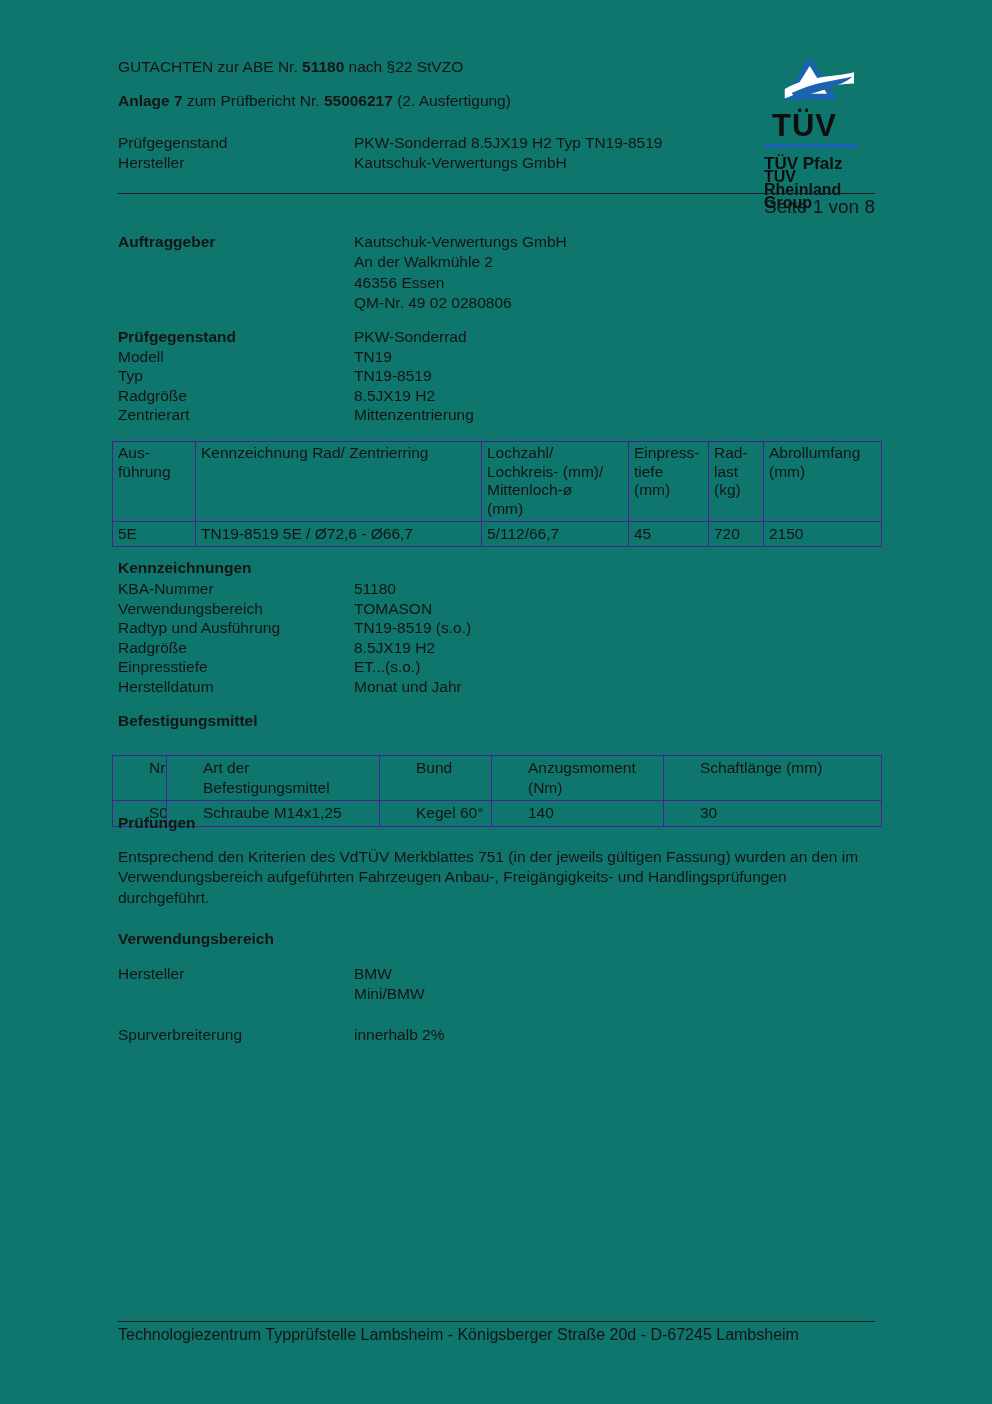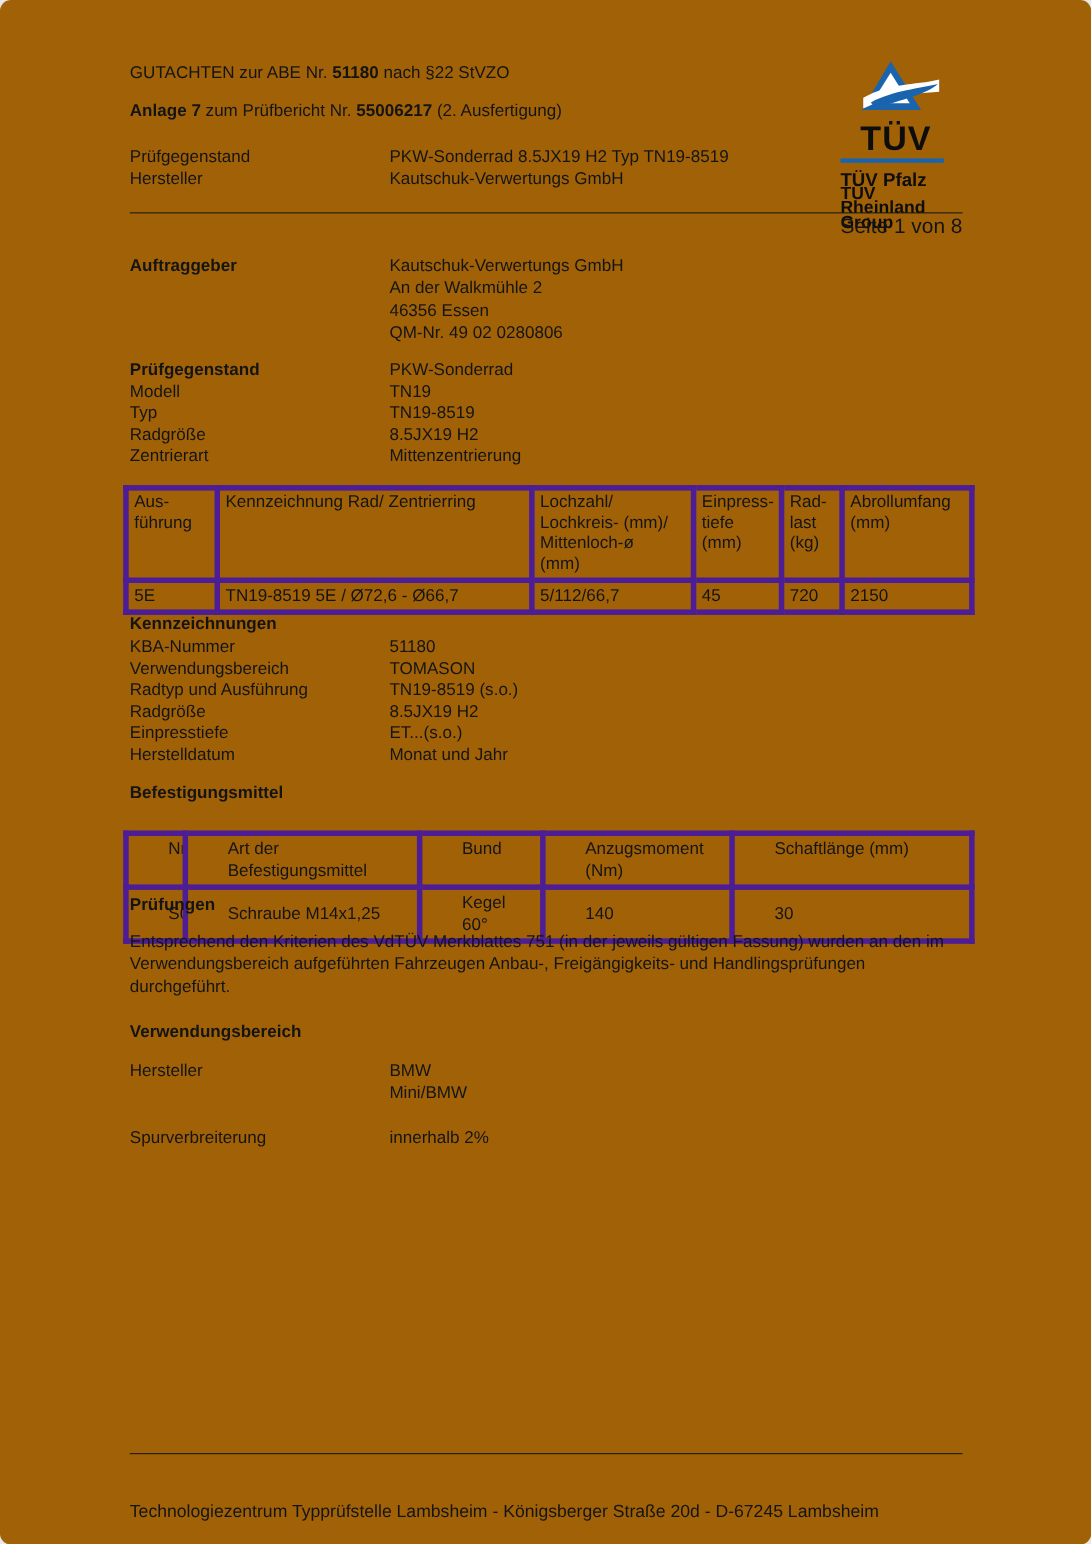--- a/index.html
+++ b/index.html
@@ -1,38 +1,37 @@
 <!DOCTYPE html>
 <html><head>
 <meta charset="utf-8">
 <style>
   html, body { margin: 0; padding: 0; background: #e8e8e8; }
   .page {
     position: relative;
     width: 992px;
     height: 1404px;
-    background: #a16207;
+    background: #0f766e;
     font-family: "Liberation Sans", sans-serif;
     font-size: 15.5px;
     color: #141414;
     overflow: hidden;
-    border-radius: 10px;
   }
   .abs { position: absolute; }
   b, .bold { font-weight: 700; }
 
   
   .title-line { top: 57px; left: 118px; line-height: 20px; }
   .anlage-line { top: 91px; left: 118px; line-height: 20px; }
   .subject-grid { top: 133px; left: 118px; display: grid; grid-template-columns: 236px auto; line-height: 20px; }
 
   
   .logo-box { top: 53px; left: 764px; width: 112px; }
   .logo-tri { display: block; margin-left: 18px; }
-  .logo-word { font-size: 31px; font-weight: 700; letter-spacing: 1px; margin-left: 18px; line-height: 30px; color: #0d0d0d; }
+  .logo-word { font-size: 31px; font-weight: 700; letter-spacing: 1px; margin-left: 8px; line-height: 30px; color: #0d0d0d; }
   .logo-bar { width: 94px; height: 4px; margin-top: 3px; }
   .logo-sub1 { font-size: 17px; font-weight: 700; margin-top: 9px; line-height: 13px; color: #0d0d0d; }
   .logo-sub2 { font-size: 16px; font-weight: 700; line-height: 13px; color: #0d0d0d; }
 
   .divider-top { top: 193px; left: 118px; width: 757px; height: 1.4px; background: #1a1a1a; }
   .page-num { top: 197px; right: 117px; line-height: 20px; font-size: 19px; }
 
   
   .lv-grid { display: grid; grid-template-columns: 236px auto; }
   .auftraggeber { top: 232px; left: 118px; line-height: 20.3px; }
@@ -41,31 +40,31 @@
   .kennz { top: 579px; left: 118px; line-height: 19.6px; }
   .befest-head { top: 712px; left: 118px; }
   .pruef-head { top: 814px; left: 118px; }
   .pruef-body { top: 847px; left: 118px; width: 760px; line-height: 20.3px; }
   .verw-head { top: 930px; left: 118px; }
   .verw1 { top: 964px; left: 118px; line-height: 20.3px; }
   .verw2 { top: 1025px; left: 118px; line-height: 20.3px; }
 
   
   table { border-collapse: collapse; table-layout: fixed; }
-  th, td { border: 5px solid #4c1d95; text-align: left; font-weight: 400; padding: 2px 5px 3px 5px; overflow: hidden; }
+  th, td { border: 1px solid #4c1d95; text-align: left; font-weight: 400; padding: 2px 5px 3px 5px; overflow: hidden; }
   th { vertical-align: top; white-space: pre-line; }
   .table1 { top: 441px; left: 112px; width: 769px; }
   .table1 th { line-height: 18.6px; }
   .table1 td { height: 19px; line-height: 18px; }
   .table2 { top: 755px; left: 112px; width: 769px; }
   .table2 th, .table2 td { line-height: 19.5px; padding-left: 36px; }
 
   
   .footer-line { top: 1321px; left: 118px; width: 757px; height: 1.4px; background: #1a1a1a; }
-  .footer-text { top: 1325px; left: 118px; line-height: 20px; font-size: 16px; margin-top: 40px; }
+  .footer-text { top: 1325px; left: 118px; line-height: 20px; font-size: 16px; }
 </style>
 </head>
 <body>
 
 <div class="page">
 
   <div class="abs title-line">
     <span>GUTACHTEN zur ABE Nr.</span>
     <b>51180</b>
     <span>nach §22 StVZO</span>

